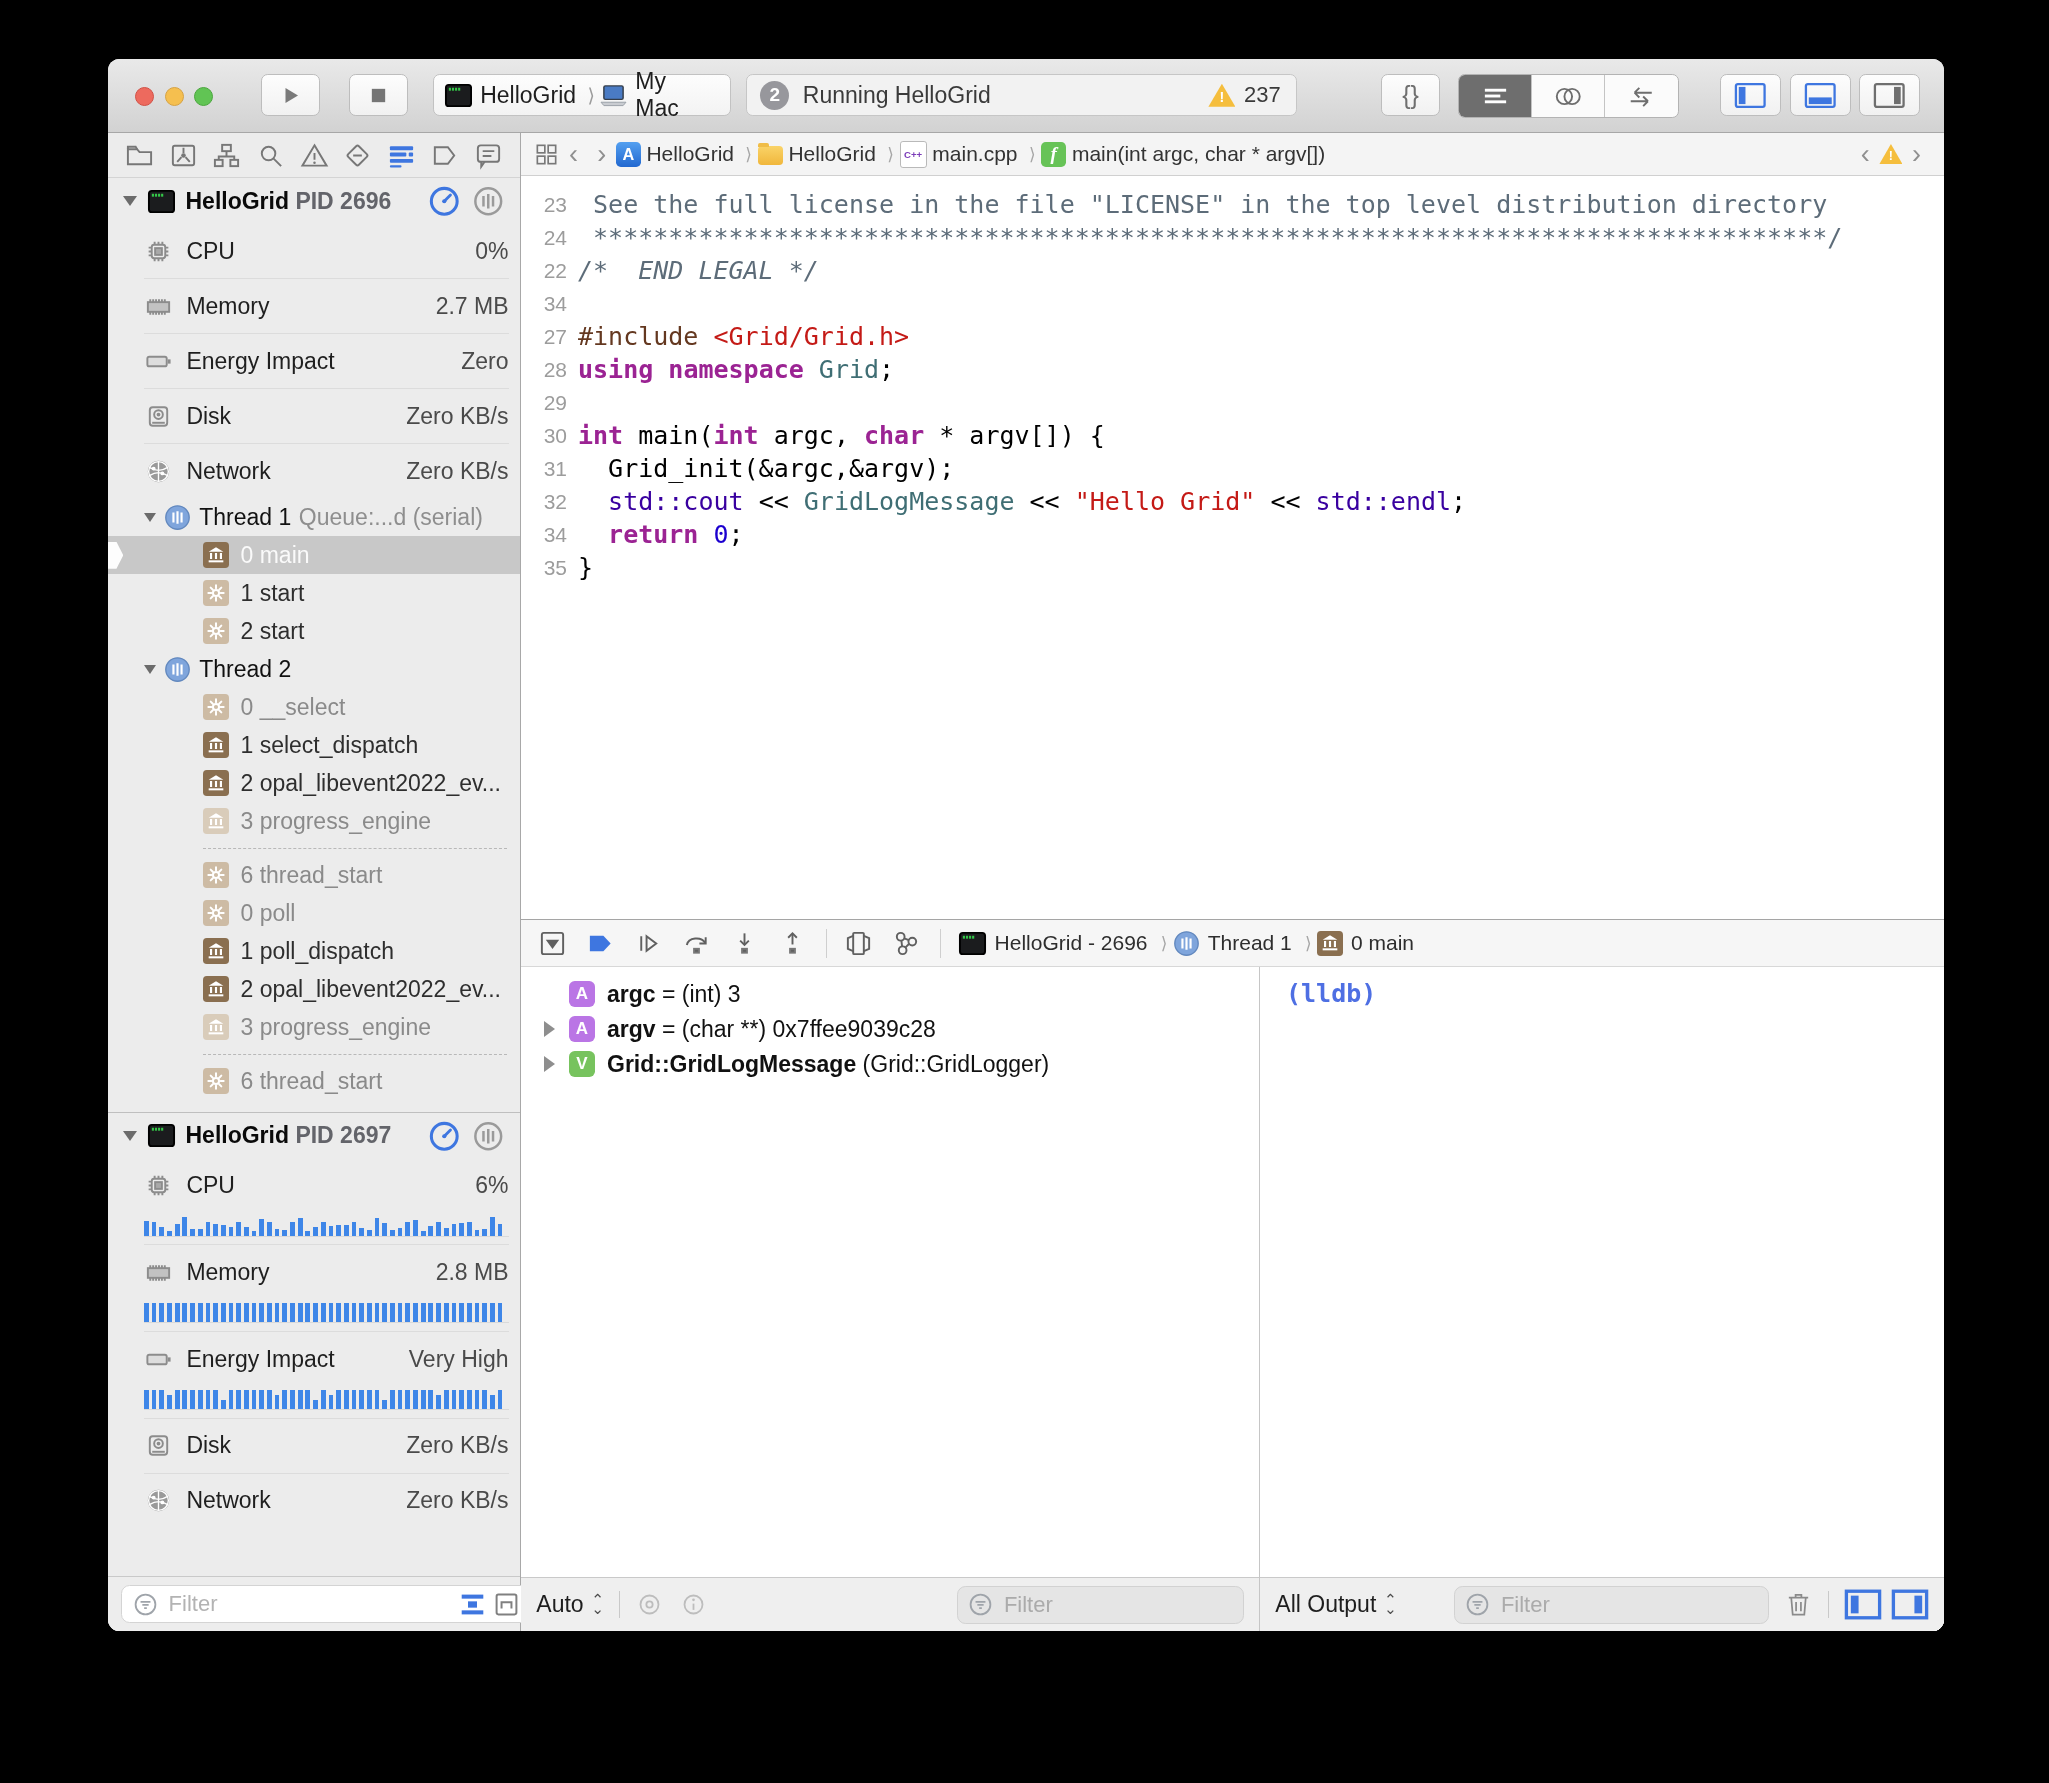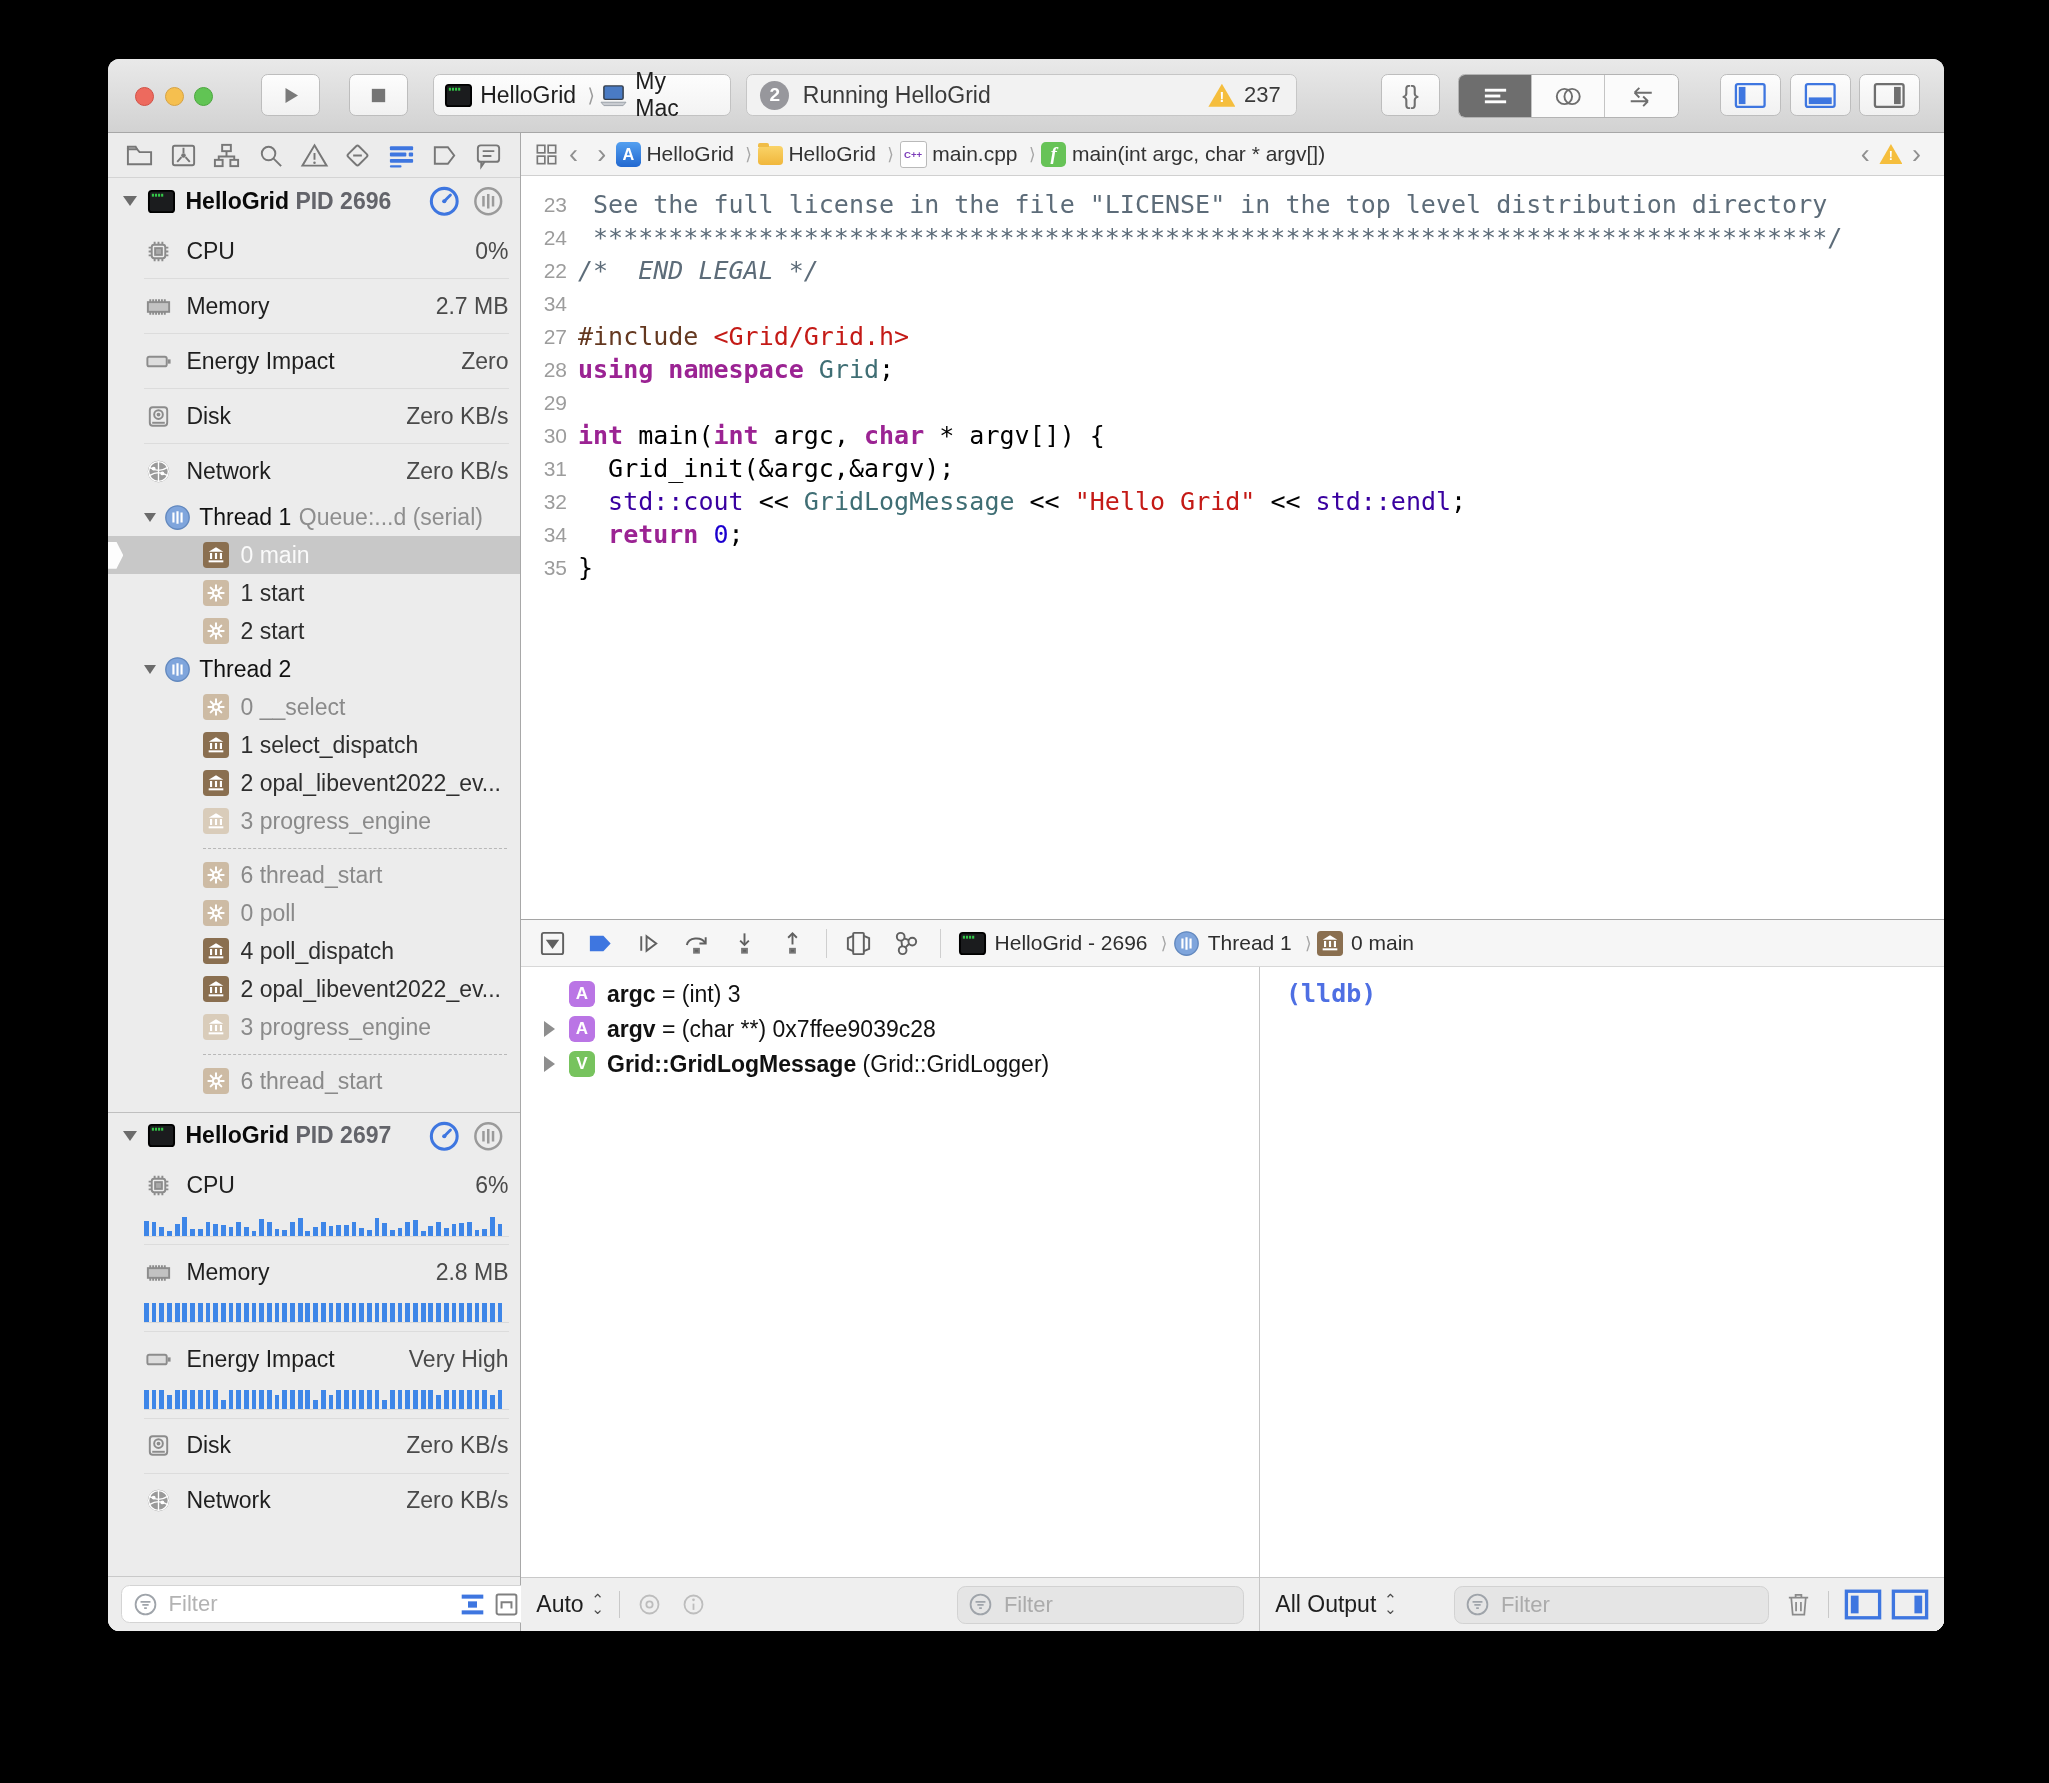--- a/index.html
+++ b/index.html
@@ -572,21 +572,21 @@
               <svg width="20" height="20" viewBox="0 0 30 30" fill="none" stroke="#777" stroke-width="2">
                 <g fill="#FFF" stroke="none">
                   <path d="M15 3.5l11 6.5H4z"></path>
                   <rect x="6" y="12" width="3.2" height="9"></rect>
                   <rect x="13.4" y="12" width="3.2" height="9"></rect>
                   <rect x="20.8" y="12" width="3.2" height="9"></rect>
                   <rect x="4" y="23" width="22" height="3"></rect>
                 </g>
               </svg>
             </span>
-            <span class="f-label">4 poll_dispatch</span>
+            <span class="f-label">1 poll_dispatch</span>
           </div>
           <div class="frame-row">
 
           <span class="f-icon ic-building">
               <svg width="20" height="20" viewBox="0 0 30 30" fill="none" stroke="#777" stroke-width="2">
                 <g fill="#FFF" stroke="none">
                   <path d="M15 3.5l11 6.5H4z"></path>
                   <rect x="6" y="12" width="3.2" height="9"></rect>
                   <rect x="13.4" y="12" width="3.2" height="9"></rect>
                   <rect x="20.8" y="12" width="3.2" height="9"></rect>

